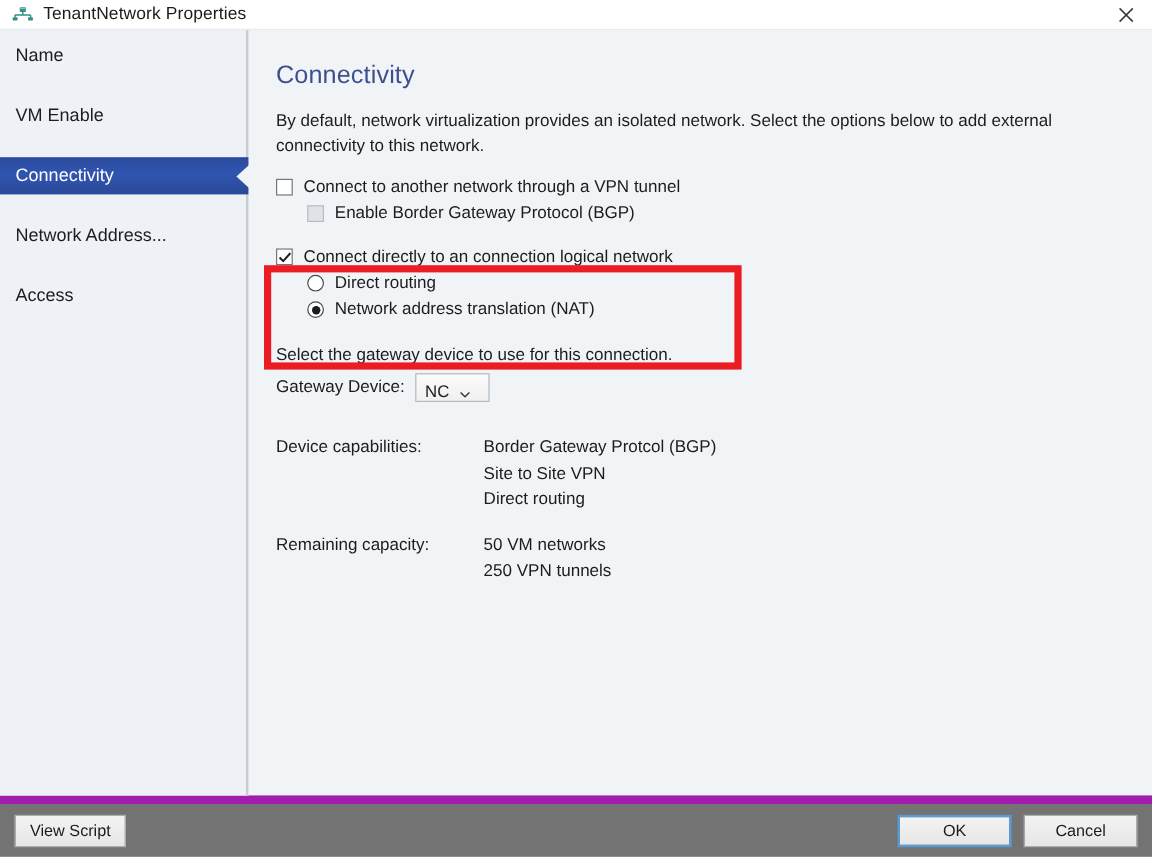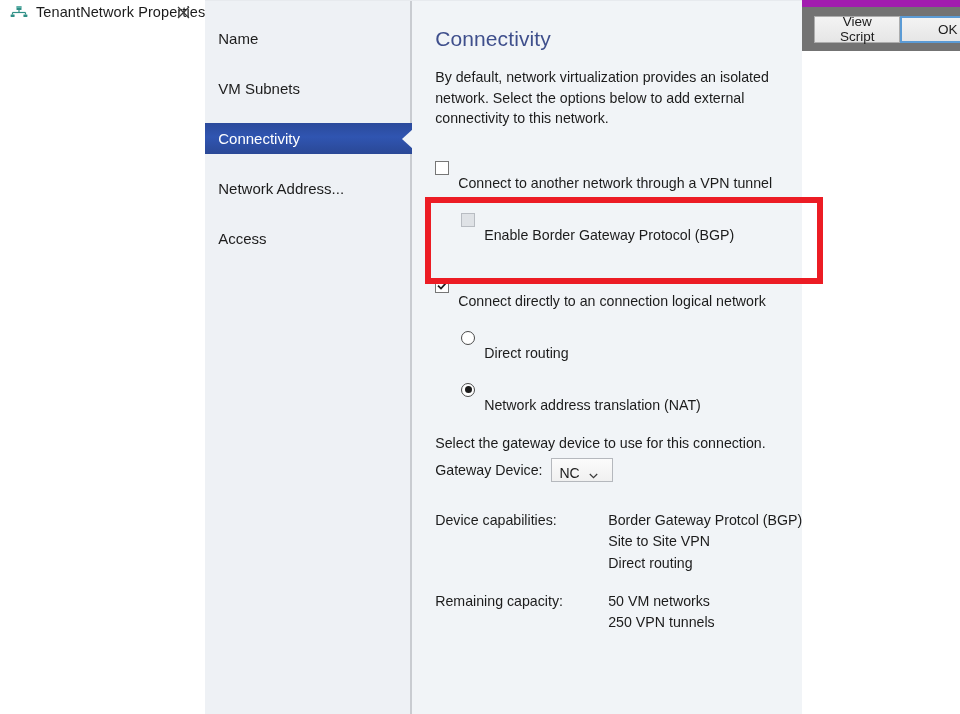--- a/index.html
+++ b/index.html
@@ -15,20 +15,21 @@
     -webkit-font-smoothing: antialiased;
   }
 
   
   .window {
     position: relative;
     width: 960px;
     height: 714px;
     background: #ffffff;
     display: flex;
+    flex-direction: column;
   }
 
   
   .titlebar {
     height: 24px;
     min-height: 24px;
     background: #ffffff;
     display: flex;
     align-items: center;
     padding: 0 0 0 10px;
@@ -71,21 +72,21 @@
     background: #ffffff;
     border-top: 1px solid #e7eaee;
   }
 
   
   .sidebar {
     width: 205px;
     min-width: 205px;
     background: #eef1f5;
     border-right: 2px solid #c9ccd1;
-    padding-top: 22px;
+    padding-top: 6px;
     position: relative;
     z-index: 2;
   }
   .nav-item {
     height: 31px;
     display: flex;
     align-items: center;
     padding-left: 13px;
     font-size: 15px;
     color: #1d1d1d;
@@ -179,21 +180,21 @@
     align-items: center;
     justify-content: center;
     box-sizing: border-box;
   }
   .radio .dot {
     width: 7px;
     height: 7px;
     border-radius: 50%;
     background: #1b1b1b;
   }
-  .opt-label { white-space: nowrap; margin-top: 30px; }
+  .opt-label { white-space: nowrap; }
 
   
   .redbox {
     position: absolute;
     left: 220px;
     top: 196px;
     width: 398px;
     height: 87px;
     border: 6px solid #ec1c24;
     box-sizing: border-box;
@@ -317,21 +318,21 @@
     </span>
   </div>
 
   <div class="dialog-body">
 
     <div class="sidebar">
       <div class="nav-item">
         <span>Name</span>
       </div>
       <div class="nav-item">
-        <span>VM Subnets</span>
+        <span>VM Enable</span>
       </div>
       <div class="nav-item selected">
         <span>Connectivity</span>
       </div>
       <div class="nav-item">
         <span>Network Address...</span>
       </div>
       <div class="nav-item">
         <span>Access</span>
       </div>

